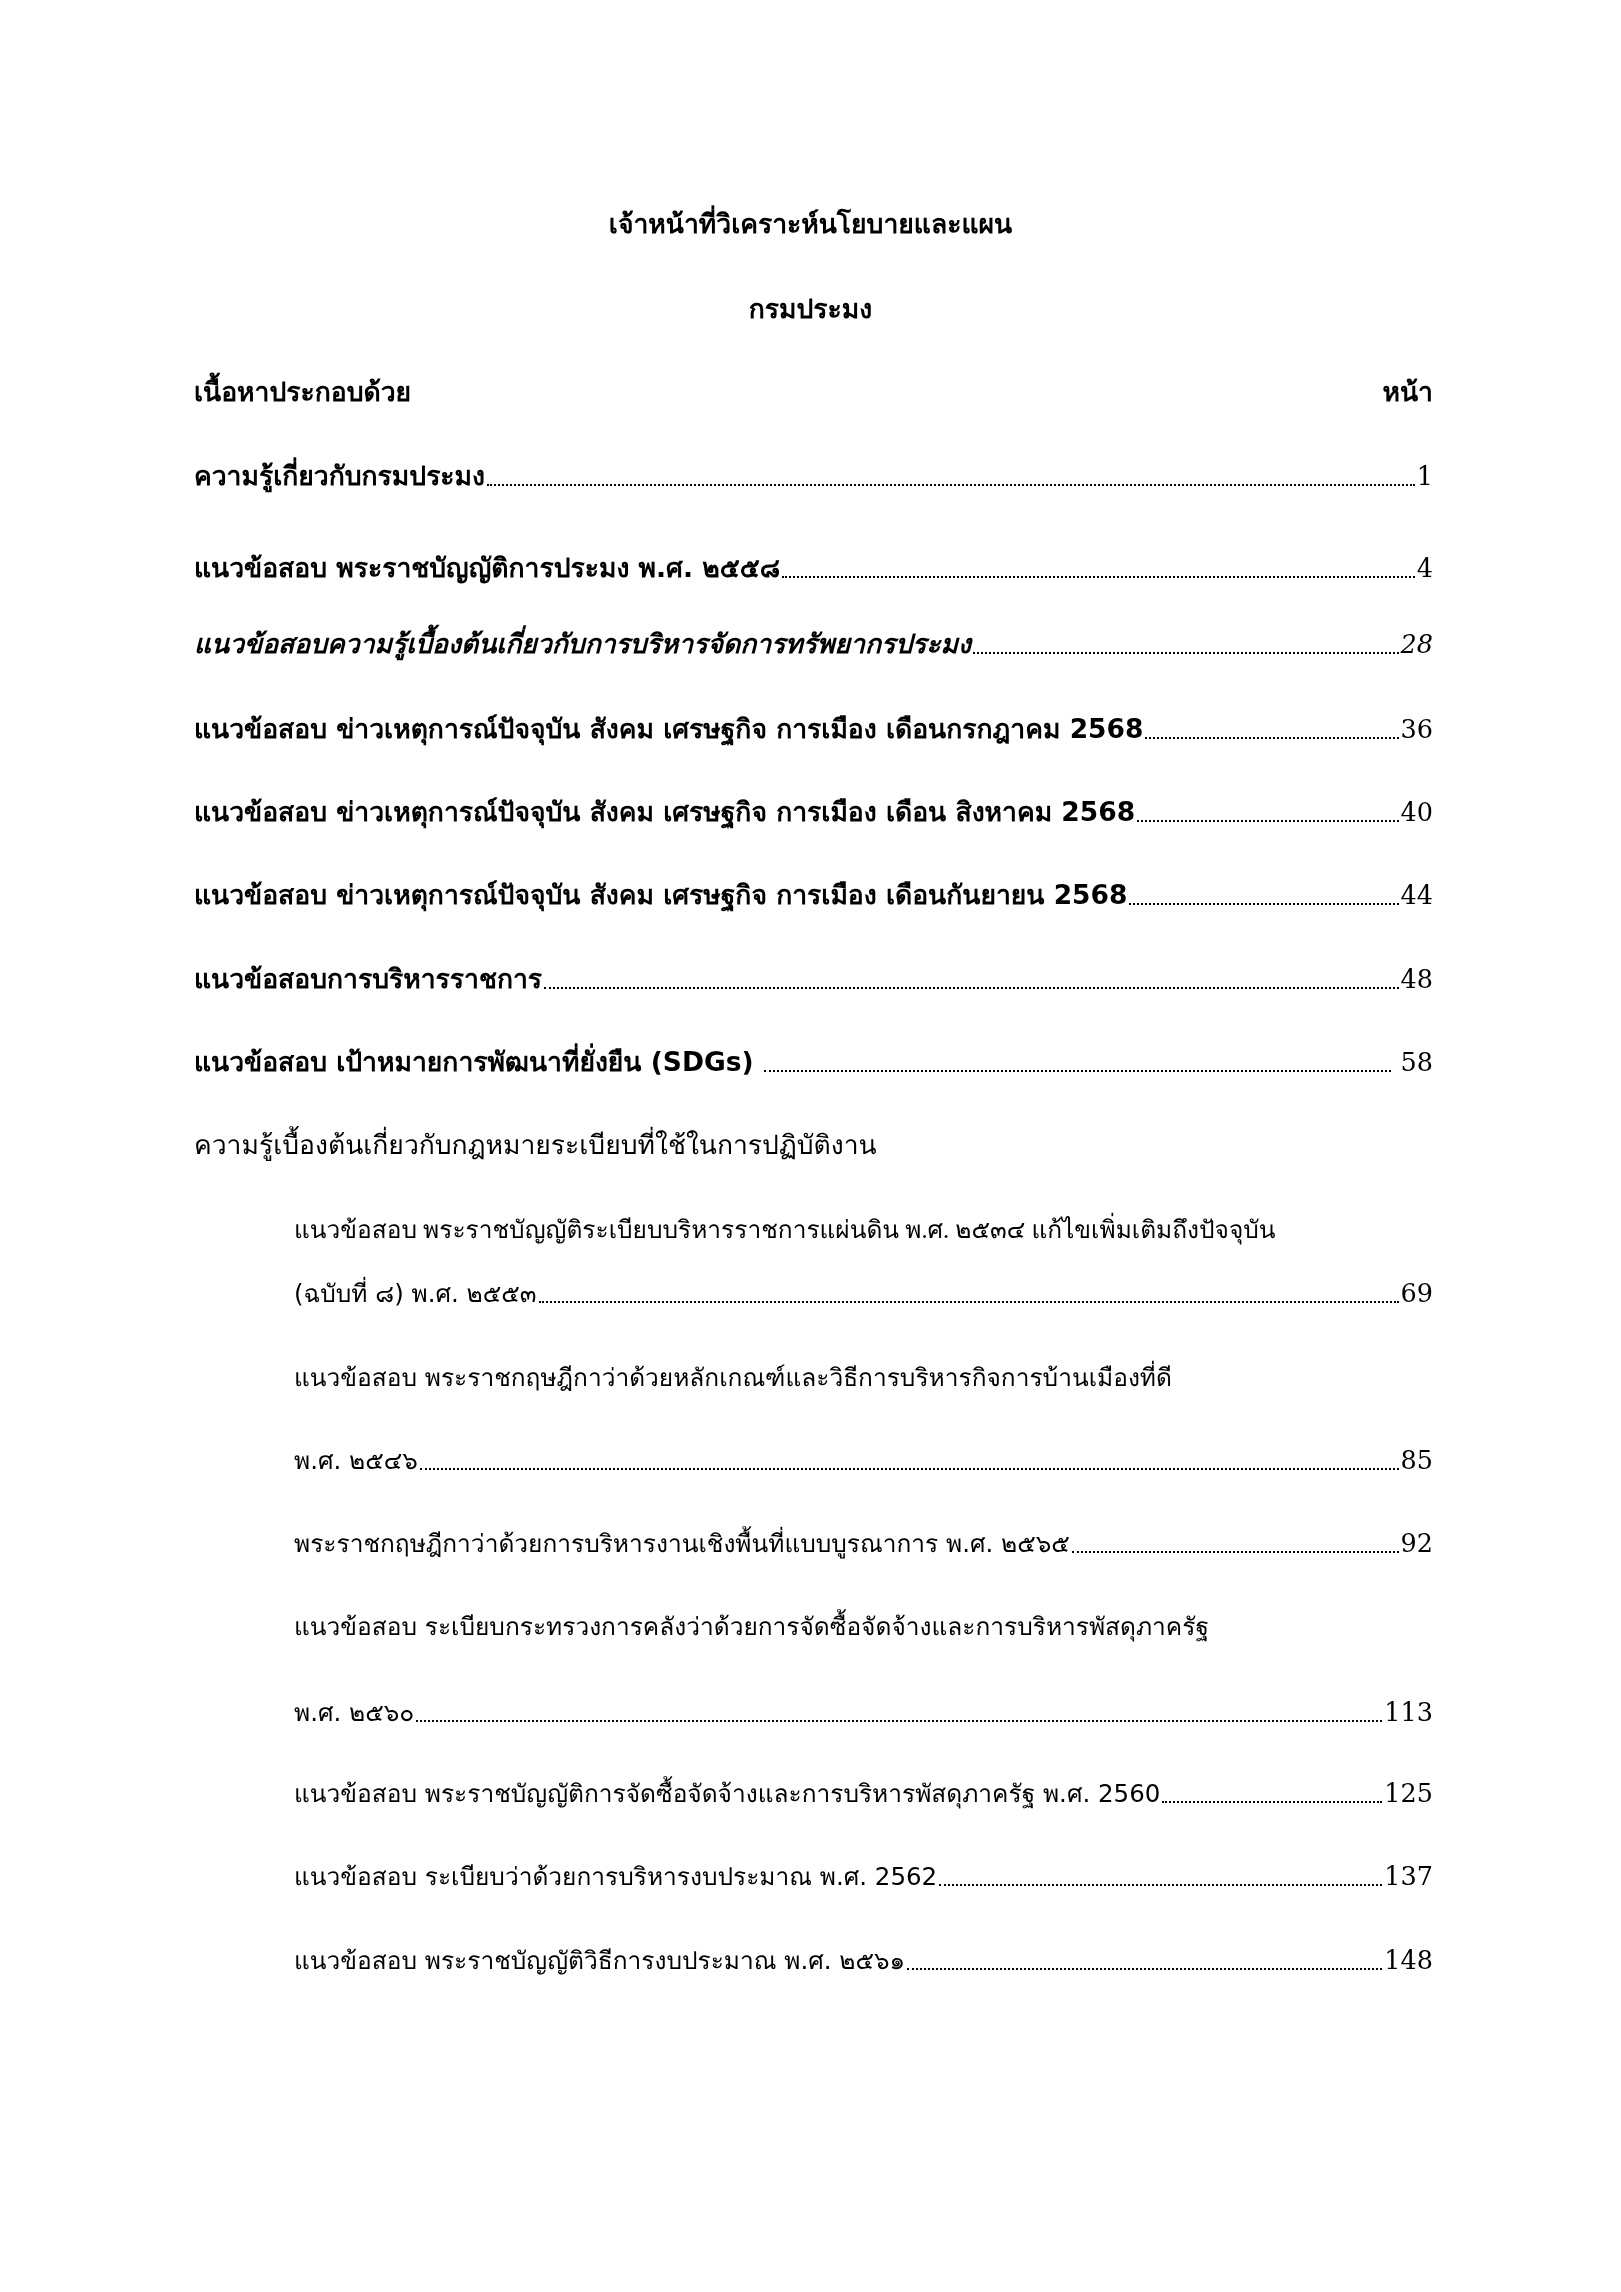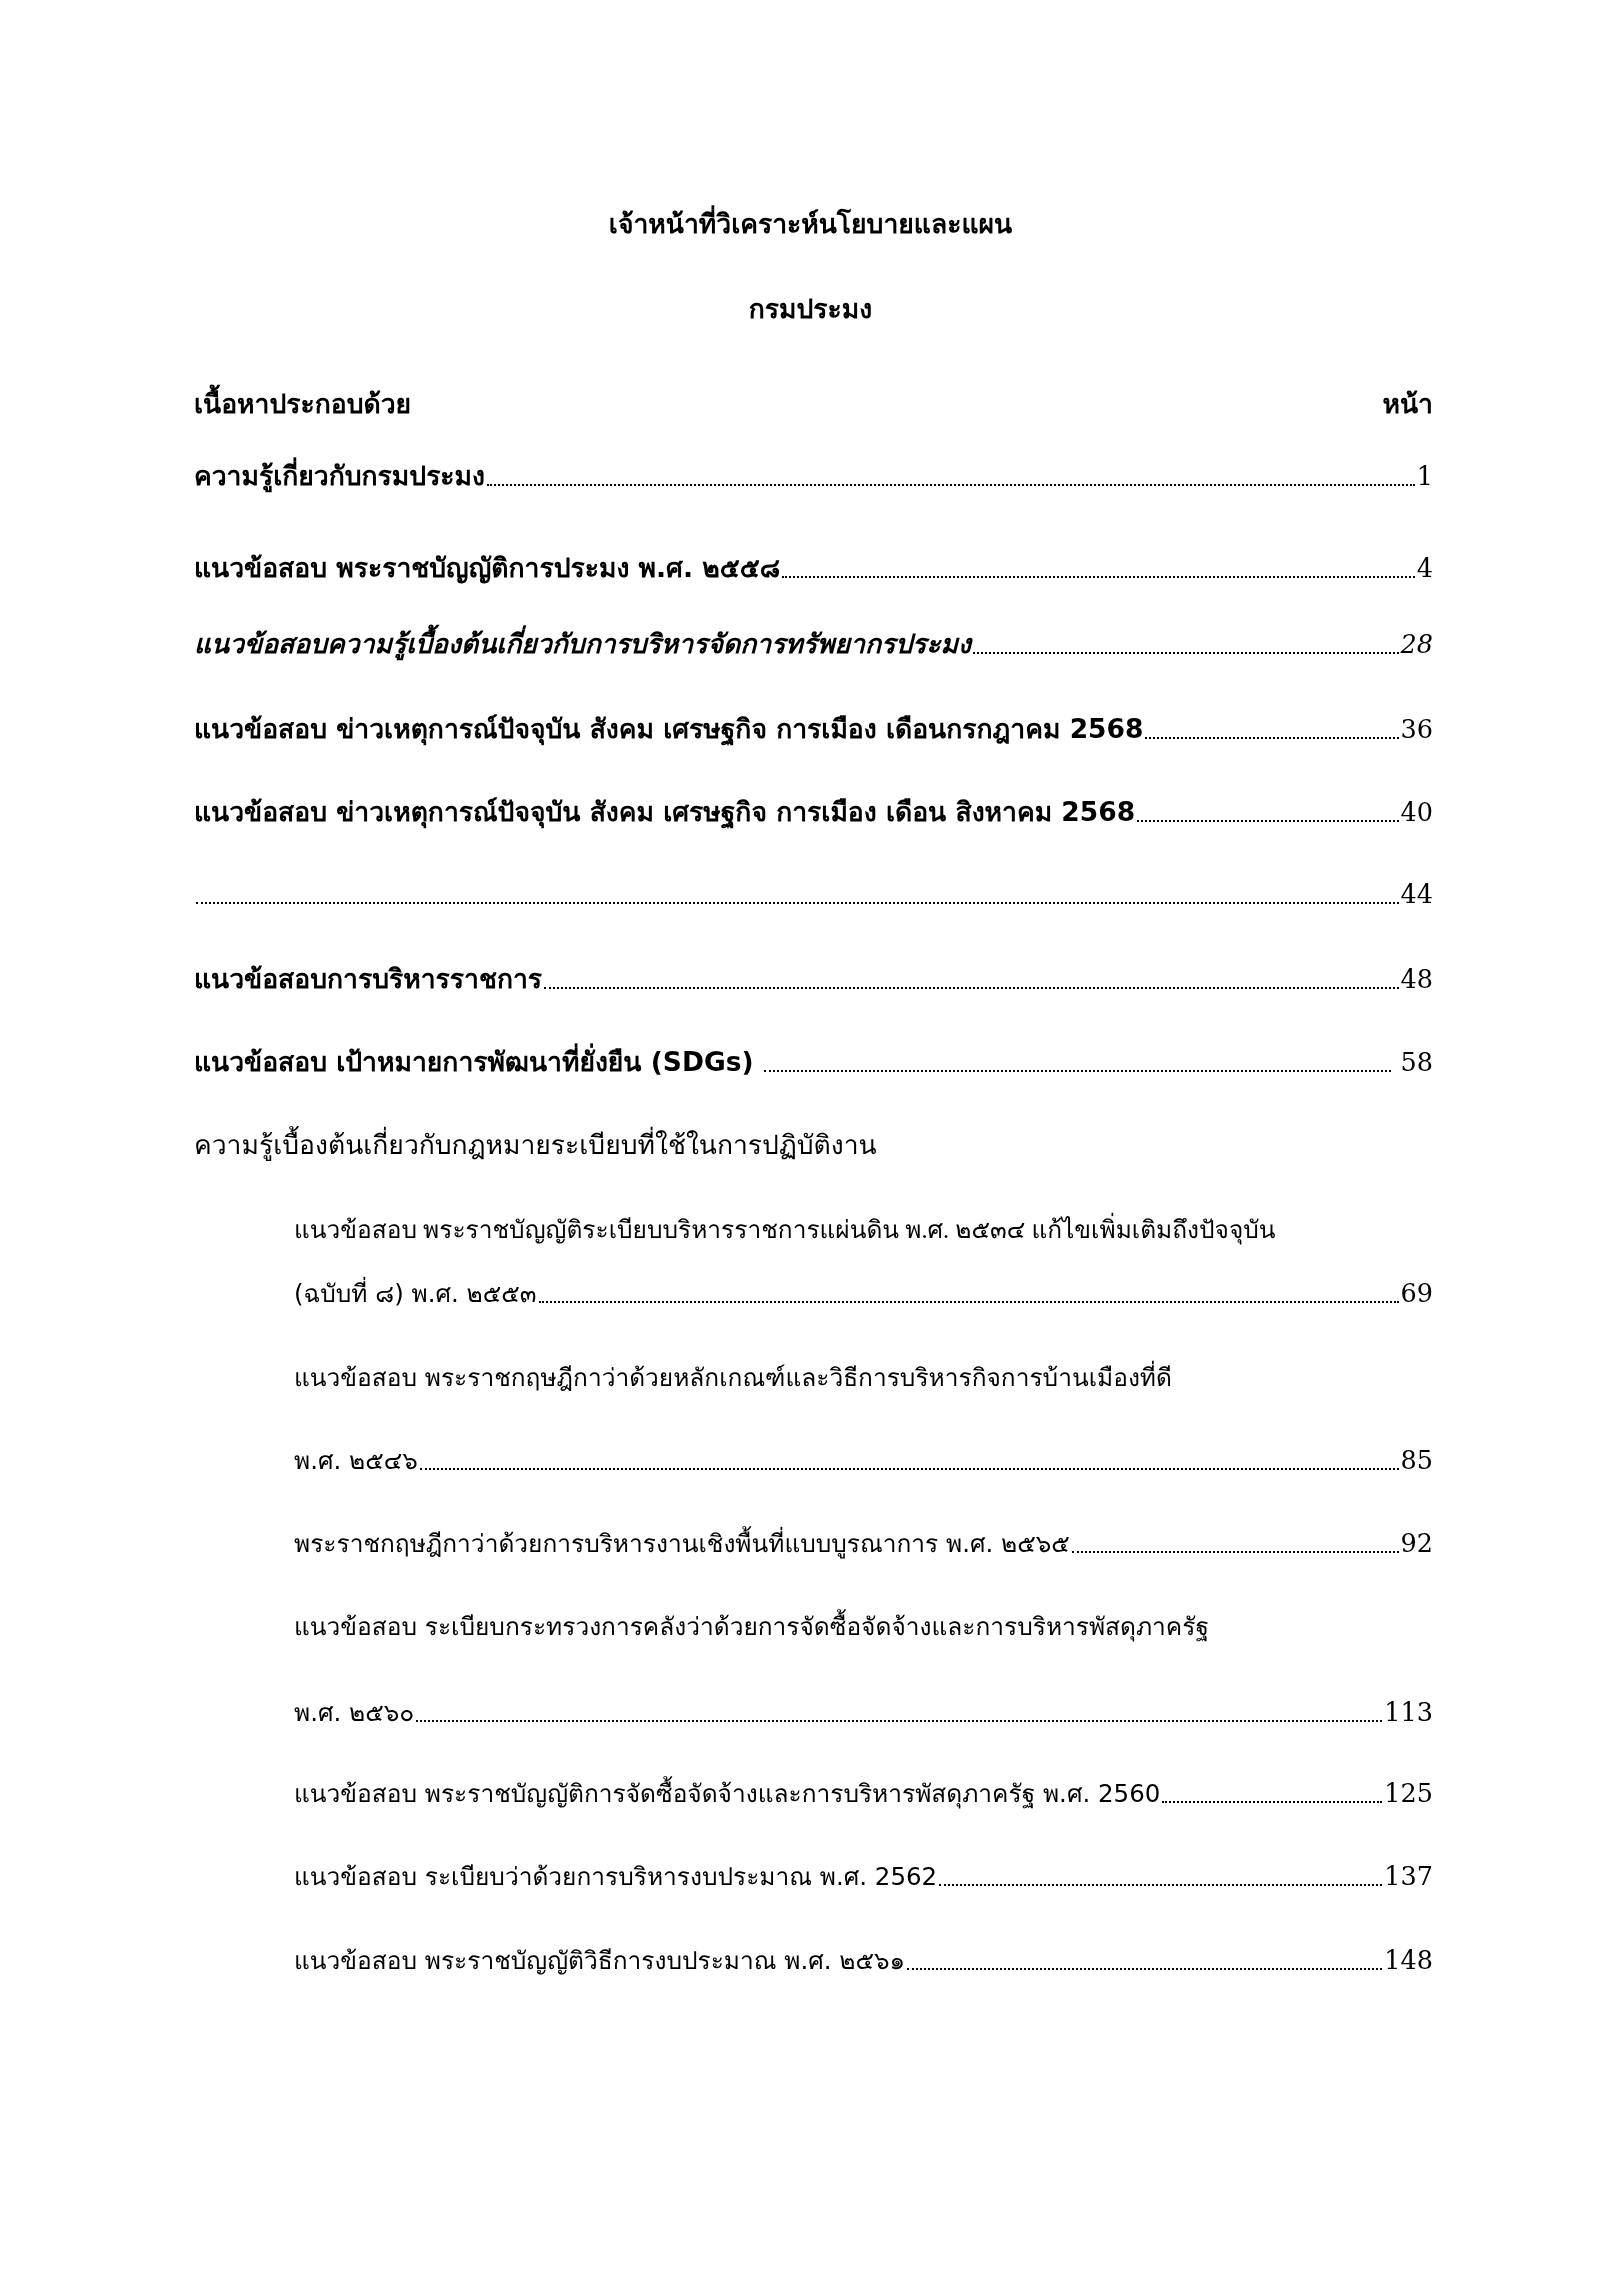--- a/index.html
+++ b/index.html
@@ -32,21 +32,20 @@
     }
     .heading-row {
       position: absolute;
       left: 194px;
       width: 1239px;
       font-weight: bold;
       font-size: 26.5px;
       line-height: 39px;
       display: flex;
       justify-content: space-between;
-      margin-top: 12px;
     }
     .toc-row {
       position: absolute;
       display: flex;
       align-items: baseline;
       font-size: 26.5px;
       line-height: 39px;
       white-space: nowrap;
     }
     .toc-row.bold .toc-label { font-weight: bold; }
@@ -111,20 +110,21 @@
     <span class="toc-label">แนวข้อสอบ ข่าวเหตุการณ์ปัจจุบัน สังคม เศรษฐกิจ การเมือง เดือนกรกฎาคม 2568</span>
     <span class="toc-leader"></span>
     <span class="toc-page">36</span>
   </div>
   <div class="toc-row lvl0 bold" style="top:792px;">
     <span class="toc-label">แนวข้อสอบ ข่าวเหตุการณ์ปัจจุบัน สังคม เศรษฐกิจ การเมือง เดือน สิงหาคม 2568</span>
     <span class="toc-leader"></span>
     <span class="toc-page">40</span>
   </div>
   <div class="toc-row lvl0 bold" style="top:875px;">
+    <span class="toc-label">แนวข้อสอบ ข่าวเหตุการณ์ปัจจุบัน สังคม เศรษฐกิจ การเมือง เดือนกันยายน 2568</span>
     <span class="toc-leader"></span>
     <span class="toc-page">44</span>
   </div>
   <div class="toc-row lvl0 bold" style="top:959px;">
     <span class="toc-label">แนวข้อสอบการบริหารราชการ</span>
     <span class="toc-leader"></span>
     <span class="toc-page">48</span>
   </div>
   <div class="toc-row lvl0 bold" style="top:1042px;gap:8px;">
     <span class="toc-label">แนวข้อสอบ เป้าหมายการพัฒนาที่ยั่งยืน (SDGs)</span>

